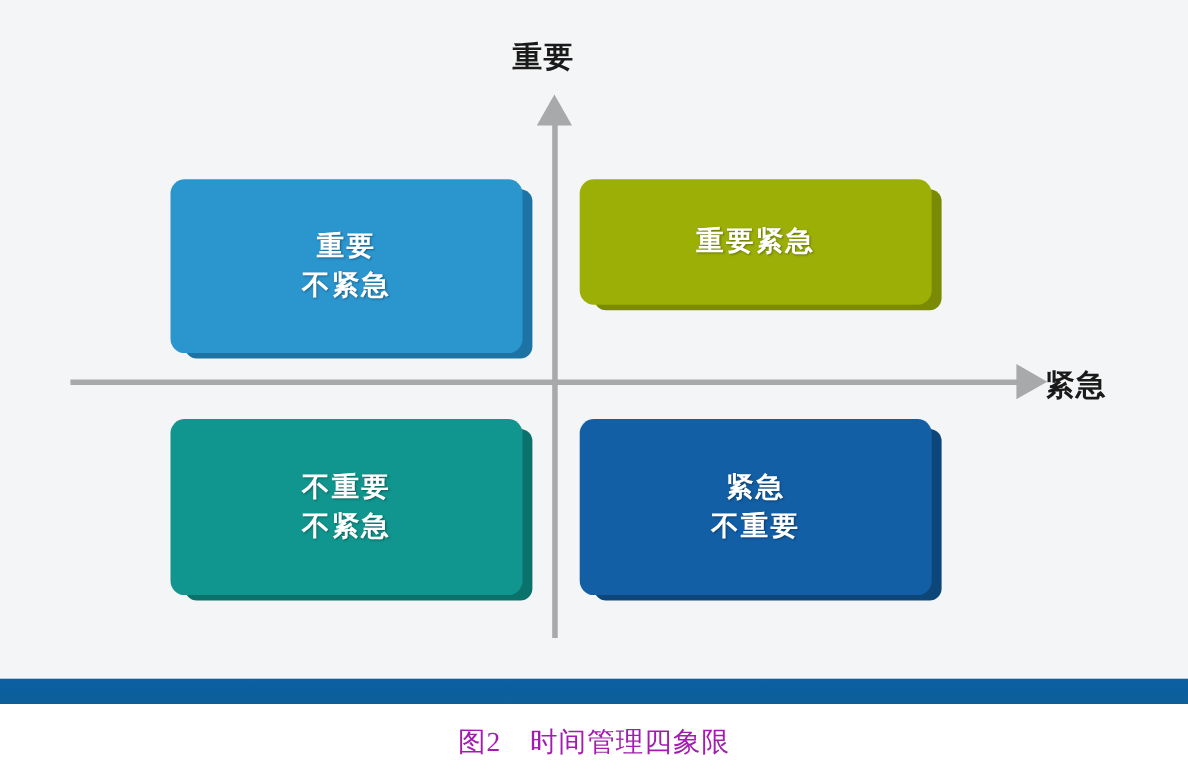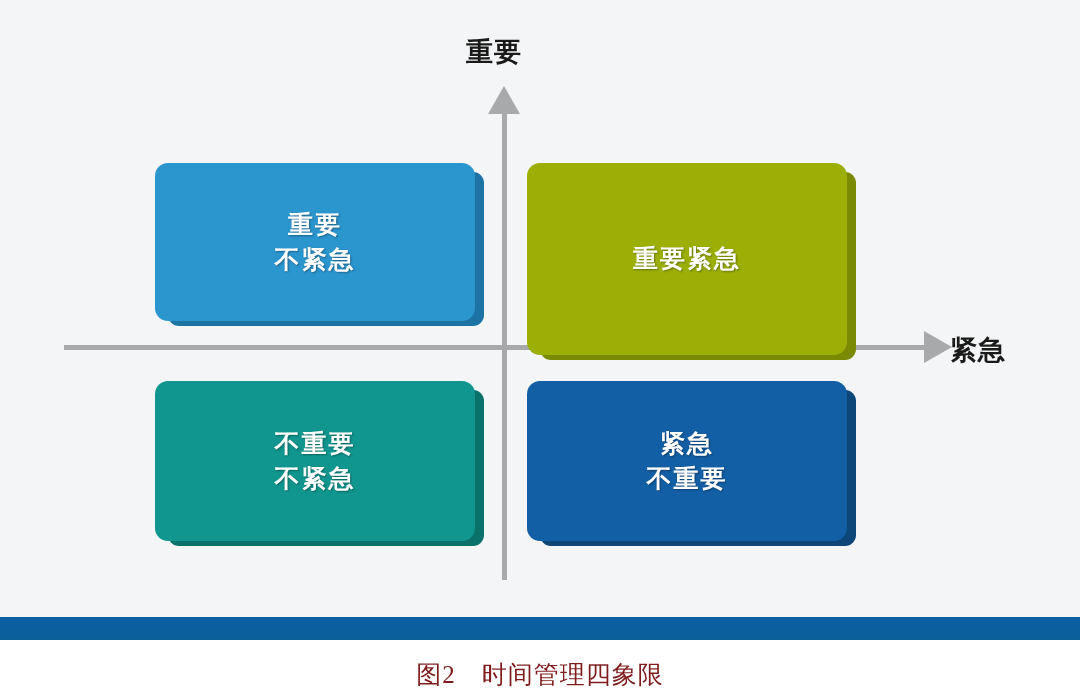--- a/index.html
+++ b/index.html
@@ -118,21 +118,21 @@
     font-size: 25px;
     font-weight: bold;
     color: #ffffff;
     letter-spacing: 2px;
     line-height: 1.42;
     text-shadow: 1px 1px 2px rgba(0, 0, 0, 0.35);
     white-space: nowrap;
   }
 
   .quad-tl { left: 155px;  top: 163px; width: 320px; height: 158px; }
-  .quad-tr { left: 527px;  top: 163px; width: 320px; height: 192px; }
+  .quad-tr { left: 527px;  top: 163px; width: 320px; height: 114px; }
   .quad-bl { left: 155px;  top: 381px; width: 320px; height: 160px; }
   .quad-br { left: 527px;  top: 381px; width: 320px; height: 160px; }
 
   
   .rule-bar {
     position: absolute;
     left: 0;
     top: 617px;
     width: 1080px;
     height: 23px;
@@ -140,21 +140,21 @@
   }
 
   
   .caption {
     position: absolute;
     left: 0;
     top: 658px;
     width: 1080px;
     text-align: center;
     font-size: 25px;
-    color: #7f1d1d;
+    color: #a21caf;
     letter-spacing: 1px;
     font-family: "Liberation Serif", "DejaVu Serif", serif;
     white-space: pre;
   }
 </style>
 </head>
 <body>
 
 <div id="page">
 

